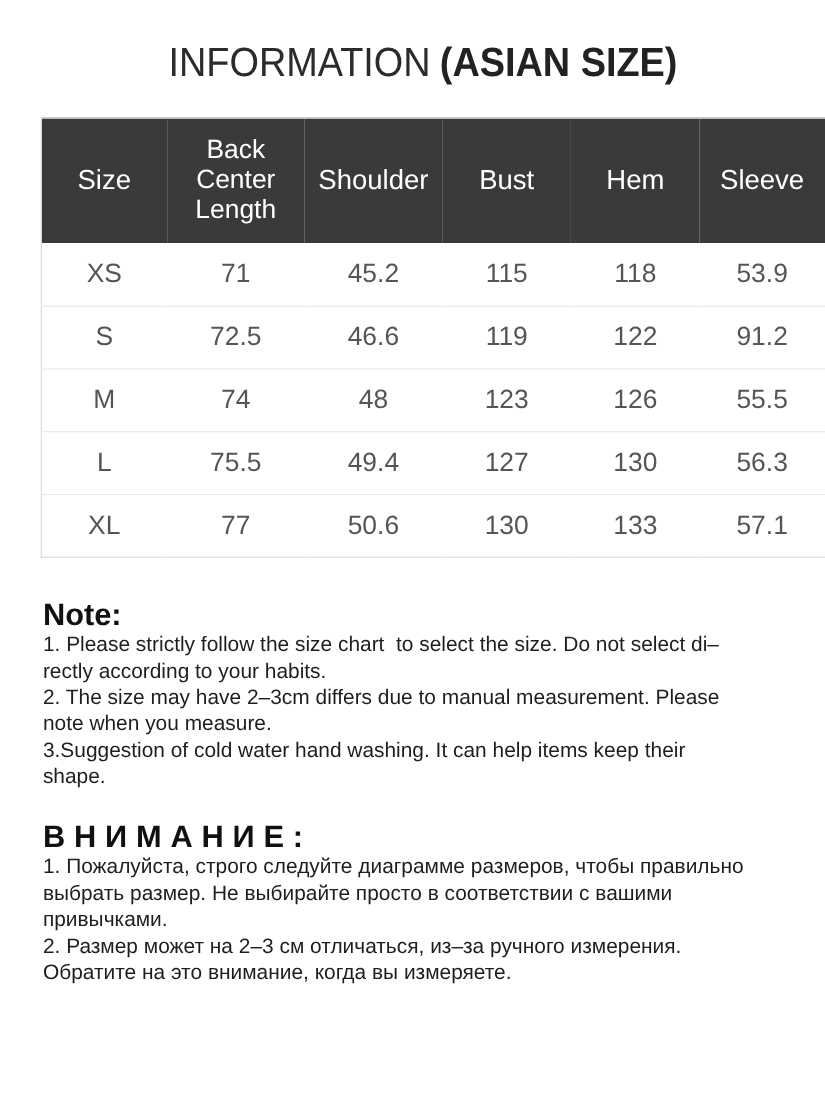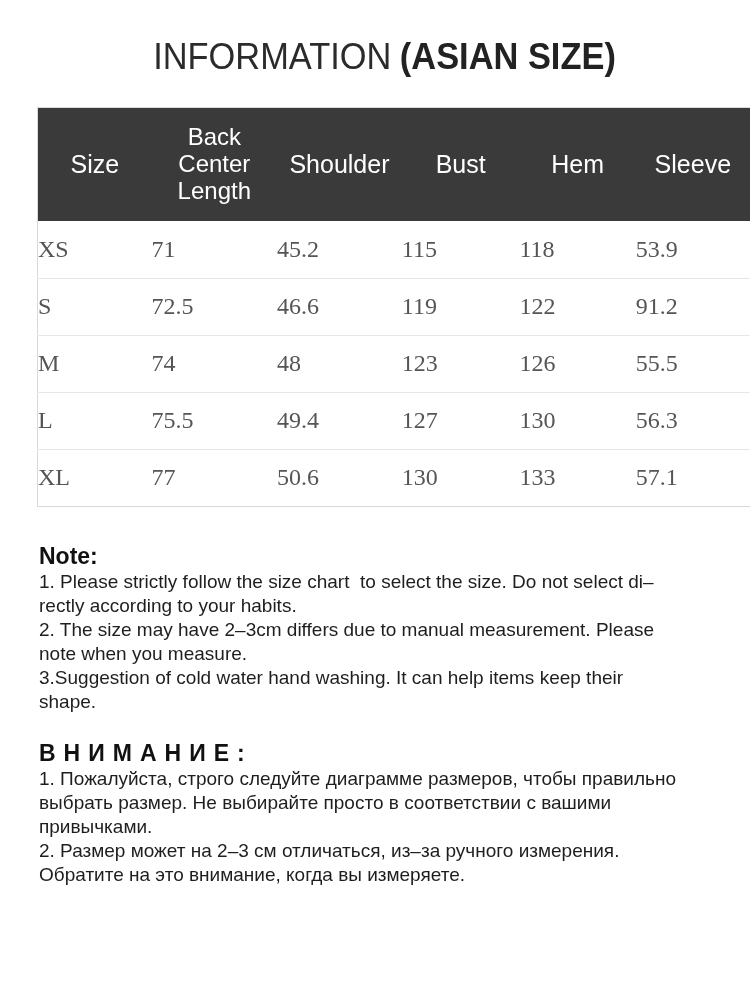--- a/index.html
+++ b/index.html
@@ -43,37 +43,36 @@
     font-size: 25px;
     height: 114px;
     text-align: center;
     vertical-align: middle;
     white-space: pre-line;
     line-height: 1.12;
   }
   table.size-chart thead th:nth-child(2) { font-size: 24px; }
   table.size-chart tbody td {
     height: 57px;
-    text-align: left;
+    text-align: center;
     vertical-align: middle;
     font-size: 24px;
     color: #555555;
     border-top: 1px solid #e7e7e7;
-    font-family: Liberation Serif, serif;
   }
   table.size-chart tbody tr:first-child td { border-top: none; }
   table.size-chart tbody tr td { background: #ffffff; }
   table.size-chart { border: 1px solid #d9d9d9; }
   table.size-chart thead th { border: none; }
 
   
   .notes-wrap { padding: 0 20px; }
   .section-heading {
     margin-top: 36px;
-    font-size: 23px;
+    font-size: 28px;
     font-weight: 700;
     color: #111111;
   }
   .section-heading.ru { letter-spacing: 8px; margin-top: 26px; }
   .note-block { }
   .note-block p {
     font-size: 19px;
     line-height: 24px;
     color: #1e1e1e;
     white-space: pre-wrap;

